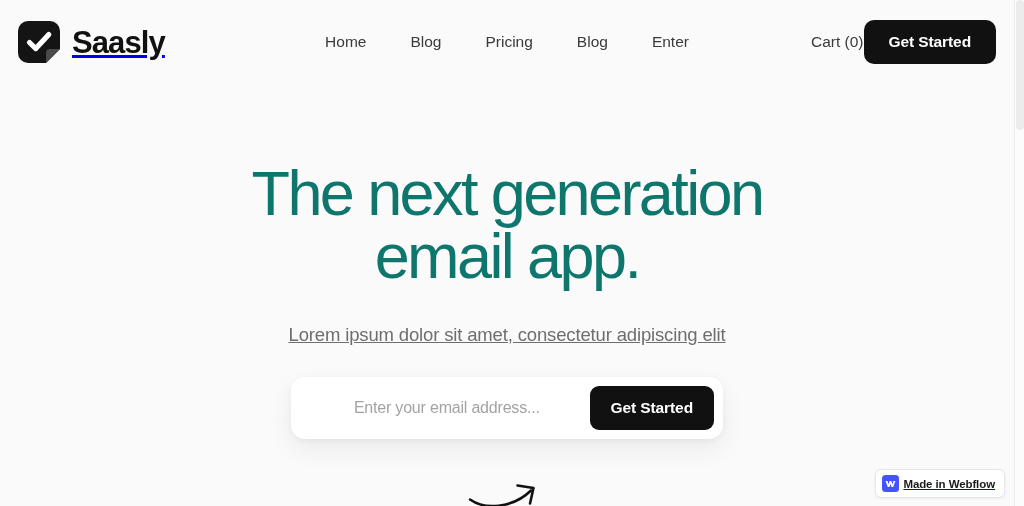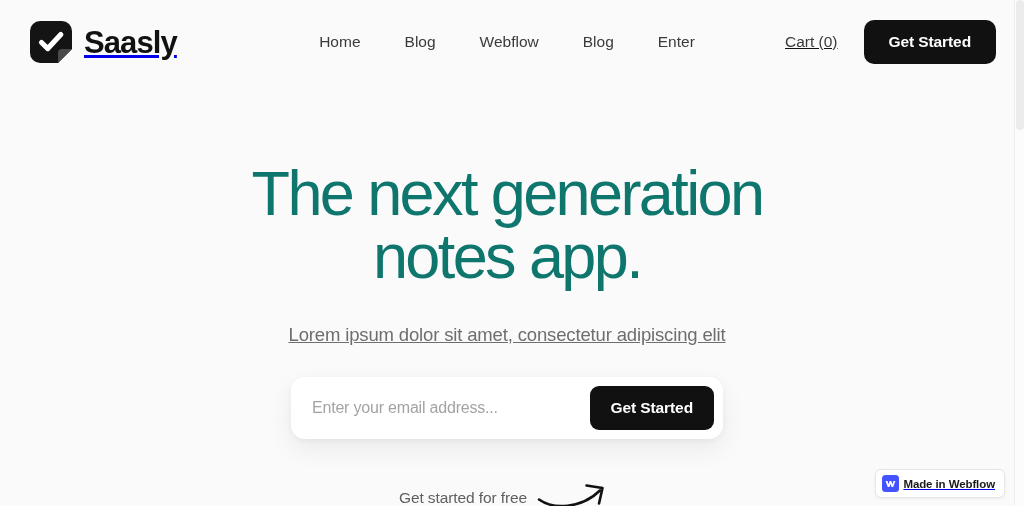--- a/index.html
+++ b/index.html
@@ -34,21 +34,20 @@
     padding: 0 18px 0 18px;
     position: relative;
   }
 
   .brand {
     display: flex;
     align-items: center;
     gap: 12px;
     cursor: pointer;
     user-select: none;
-    margin-left: 12px;
   }
 
   .logo-mark {
     width: 42px;
     height: 42px;
     position: relative;
     flex: none;
   }
   .logo-mark svg { display: block; }
 
@@ -74,22 +73,20 @@
     color: #3a3a3a;
     text-decoration: none;
     white-space: nowrap;
     cursor: pointer;
   }
 
   .header-right {
     margin-left: auto;
     display: flex;
     align-items: center;
-    gap: 26px;
-    text-decoration: underline;
   }
 
   .cart-link {
     font-size: 15.5px;
     color: #3a3a3a;
     text-decoration: none;
     white-space: nowrap;
     cursor: pointer;
   }
 
@@ -149,20 +146,21 @@
     flex: 1;
     border: none;
     outline: none;
     background: transparent;
     font-family: "Liberation Sans", sans-serif;
     font-size: 16px;
     color: #404040;
     padding: 10px 8px 10px 12px;
     letter-spacing: -0.2px;
     min-width: 0;
+    text-align: center;
   }
   .email-input::placeholder { color: #a3a3a3; }
 
   .form-btn {
     background: #111111;
     color: #ffffff;
     border: none;
     border-radius: 9px;
     font-family: "Liberation Sans", sans-serif;
     font-size: 15.5px;
@@ -262,49 +260,48 @@
           <path d="M42,28 L28,42 V32 A4,4 0 0 1 32,28 Z" fill="#4a4a4a"></path>
           <path d="M11.5,21.5 L17.8,27.6 L30.8,13.6" fill="none" stroke="#ffffff" stroke-width="5.2" stroke-linecap="round" stroke-linejoin="round"></path>
         </svg>
       </span>
       <span class="brand-name">Saasly</span>
     </a>
 
     <nav class="nav">
       <a class="nav-link" href="#">Home</a>
       <a class="nav-link" href="#">Blog</a>
-      <a class="nav-link" href="#">Webflow</a>
+      <a class="nav-link" href="#">Pricing</a>
       <a class="nav-link" href="#">Blog</a>
       <a class="nav-link" href="#">Enter</a>
     </nav>
 
     <div class="header-right">
       <a class="cart-link" href="#">Cart (0)</a>
       <button class="btn-dark">Get Started</button>
     </div>
 
   </header>
 
   <main class="hero">
 
     <h1 class="hero-title">
       <span>The next generation</span>
       <br>
-      <span>notes app.</span>
+      <span>email app.</span>
     </h1>
 
     <p class="hero-sub">Lorem ipsum dolor sit amet, consectetur adipiscing elit</p>
 
     <form class="form-wrap">
       <input class="email-input" type="text" placeholder="Enter your email address..." style="">
       <button class="form-btn" type="submit">Get Started</button>
     </form>
 
     <div class="free-row">
-      <span class="free-text">Get started for free</span>
       <span class="arrow-icon">
         <svg width="78" height="32" viewBox="0 0 78 32" xmlns="http://www.w3.org/2000/svg">
           <path d="M2,19.5 C16,29.5 44,29 63,10.5" fill="none" stroke="#111111" stroke-width="2.6" stroke-linecap="round"></path>
           <path d="M49.5,5.5 L65.5,8 L62,23.5" fill="none" stroke="#111111" stroke-width="2.6" stroke-linecap="round" stroke-linejoin="round"></path>
         </svg>
       </span>
     </div>
 
   </main>
 

